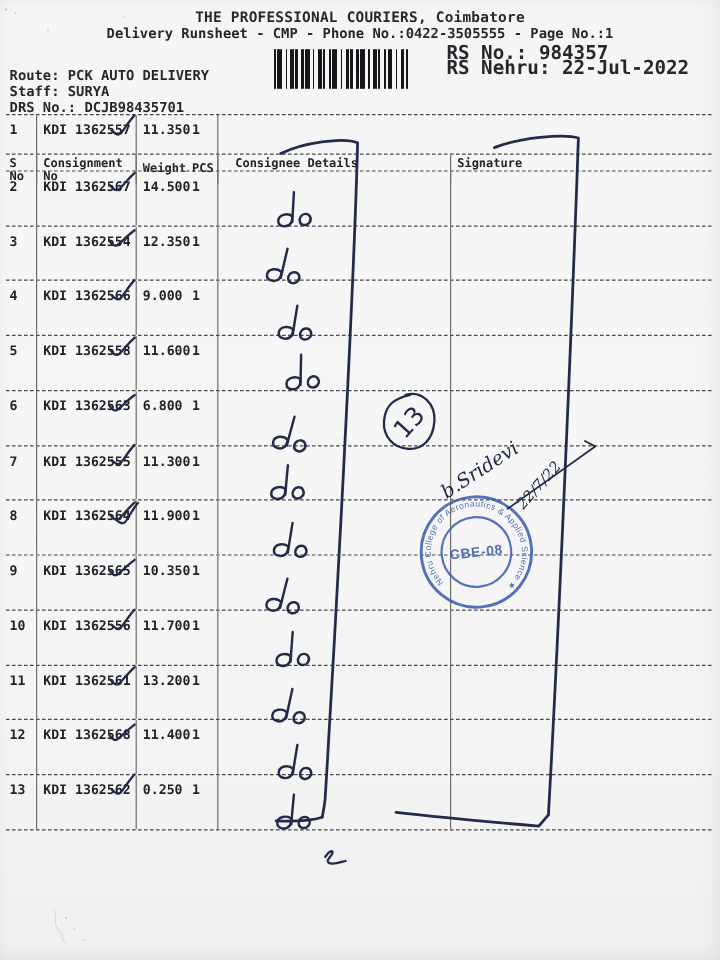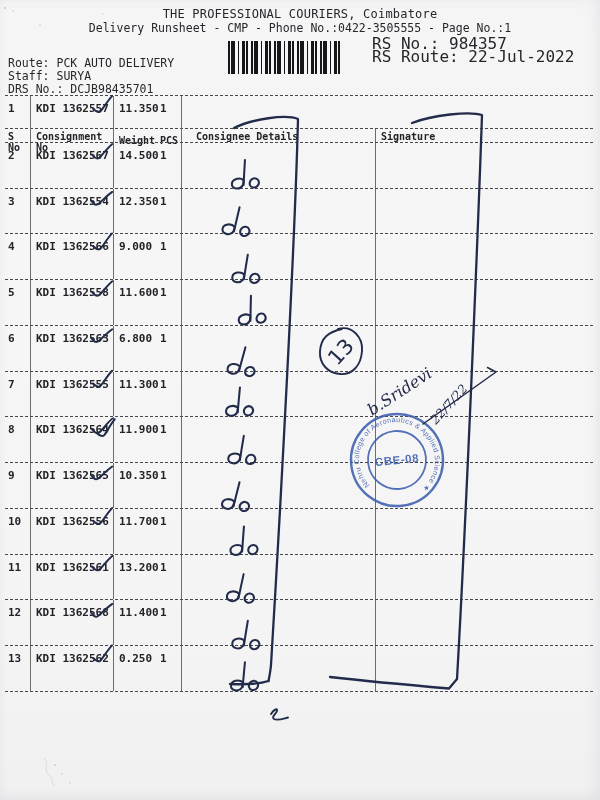--- a/index.html
+++ b/index.html
@@ -3,21 +3,21 @@
 <meta charset="utf-8">
 <style>
   html,body{margin:0;padding:0;background:#e8e6e4;}
   .page{
     position:relative;width:600px;height:800px;overflow:hidden;
     background:linear-gradient(180deg,#f6f5f6 0%,#f7f6f6 40%,#f5f4f5 80%,#f1f0f1 100%);
     box-shadow:inset -5px 0 14px rgba(60,60,70,.05), inset 0 -4px 10px rgba(60,60,70,.04);
     font-family:"DejaVu Sans Mono", monospace;
     color:#232327;
   }
-  .print{font-weight:normal;color:#26262b;}
+  .print{font-weight:bold;color:#26262b;}
   .title{position:absolute;top:7px;left:0;width:100%;text-align:center;font-size:12px;letter-spacing:.2px;}
   .subtitle{position:absolute;top:21px;left:0;width:100%;text-align:center;font-size:11.5px;}
   .meta-left{position:absolute;top:37px;left:8px;font-size:11.5px;line-height:12.8px;margin-top:20px;}
   .meta-right{position:absolute;top:37px;left:372px;font-size:16px;line-height:13px;}
   .barcode{
     position:absolute;left:228px;top:41px;width:114px;height:33px;
     background:repeating-linear-gradient(90deg,
       #15151a 0 2px, transparent 2px 3px,
       #15151a 3px 7px, transparent 7px 10px,
       #15151a 10px 11px, transparent 11px 14px,
@@ -70,21 +70,21 @@
   <div class="meta-left print">
     <div><span>Route:</span> <span>PCK AUTO DELIVERY</span></div>
     <div><span>Staff:</span> <span>SURYA</span></div>
     <div><span>DRS No.:</span> <span>DCJB98435701</span></div>
   </div>
 
   <div class="barcode"></div>
 
   <div class="meta-right print">
     <div><span>RS No.:</span> <span>984357</span></div>
-    <div><span>RS Route:</span> <span>22-Jul-2022</span></div>
+    <div><span>RS Nehru:</span> <span>22-Jul-2022</span></div>
   </div>
 
   <div class="thead">
     <div class="c c-sno">S No</div>
     <div class="c c-con bl">Consignment No</div>
     <div class="c c-wp bl">
       <span class="w">Weight</span>
       <span class="p">PCS</span>
     </div>
     <div class="c c-cons bl">Consignee Details</div>

